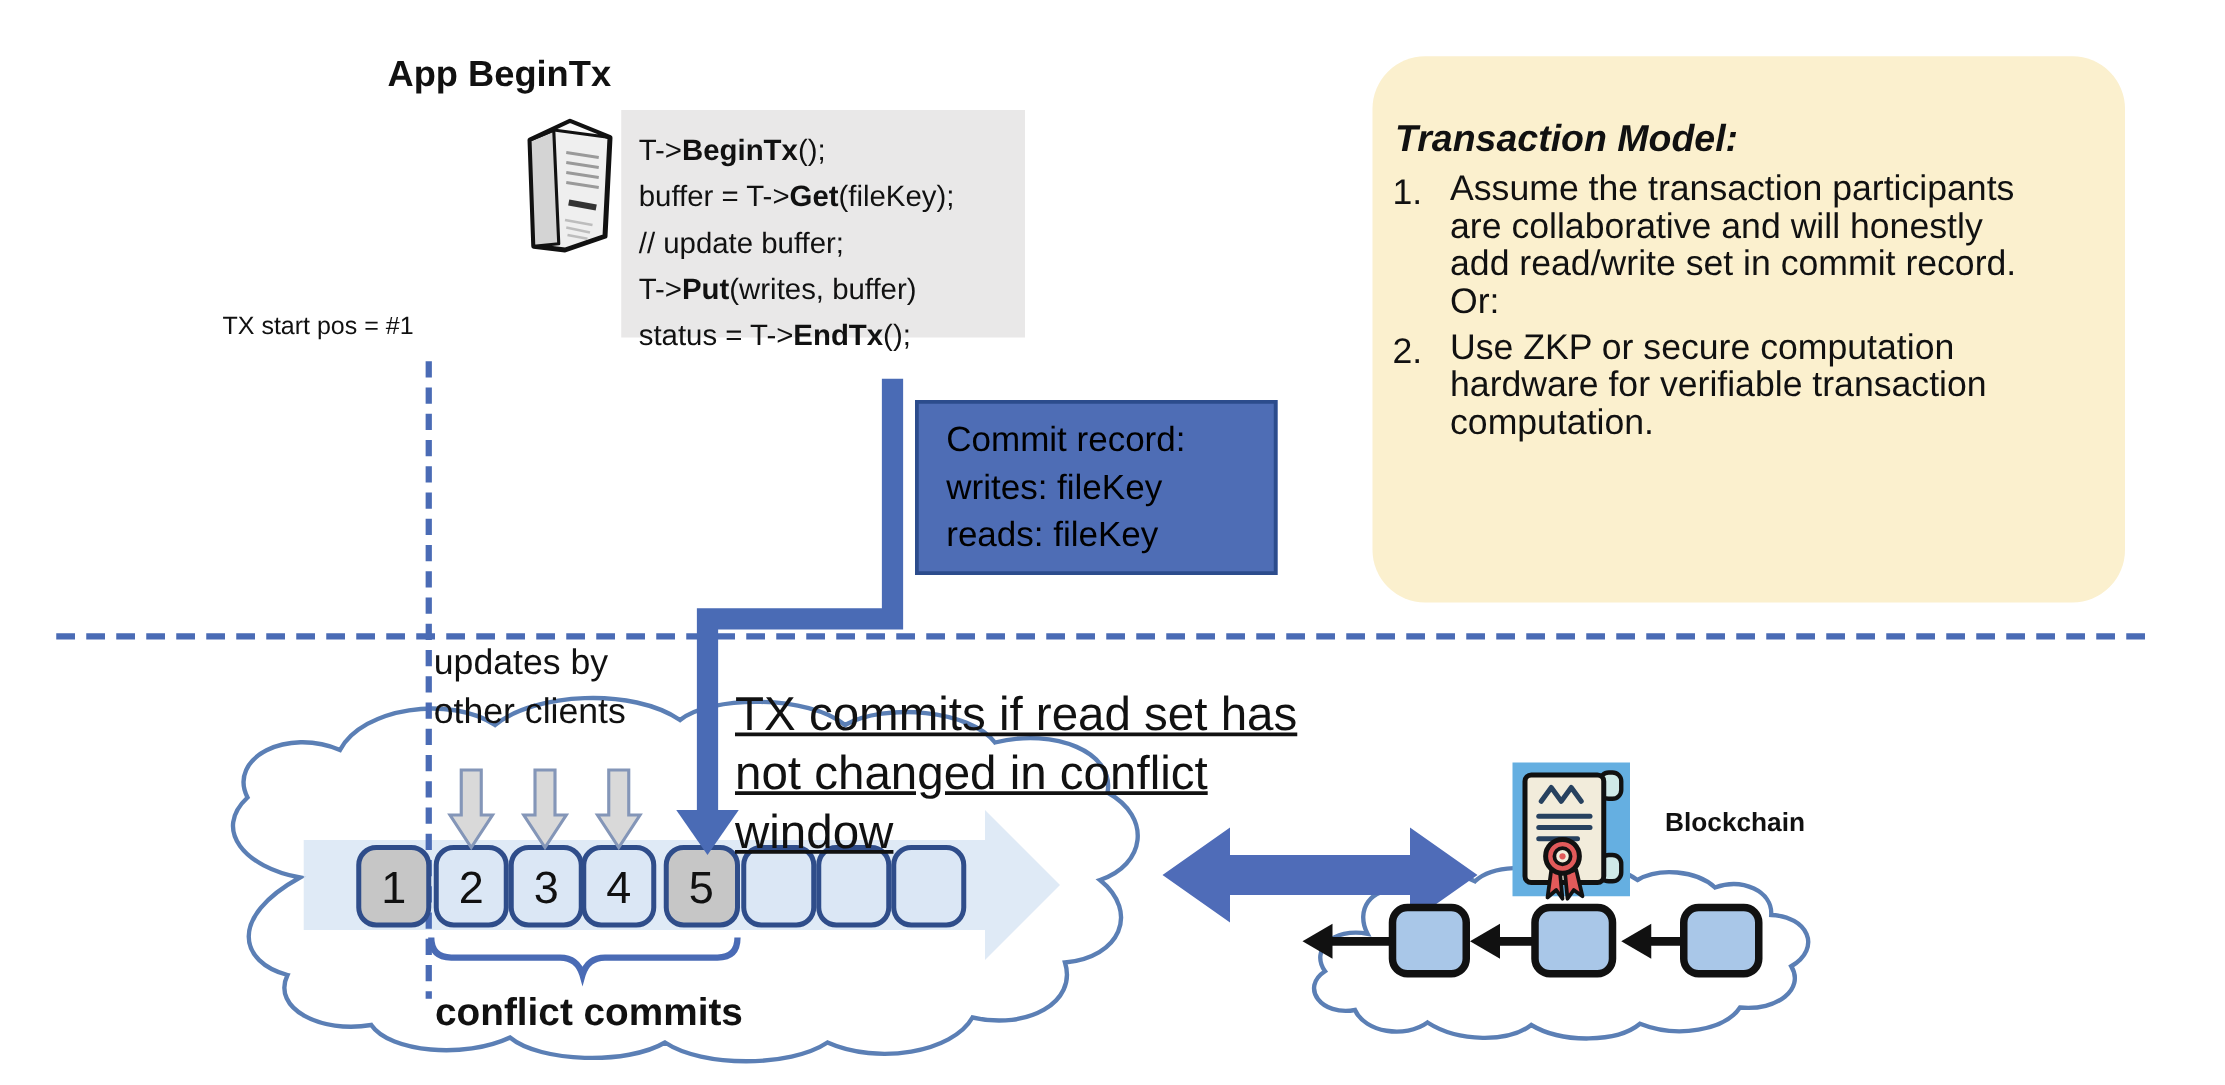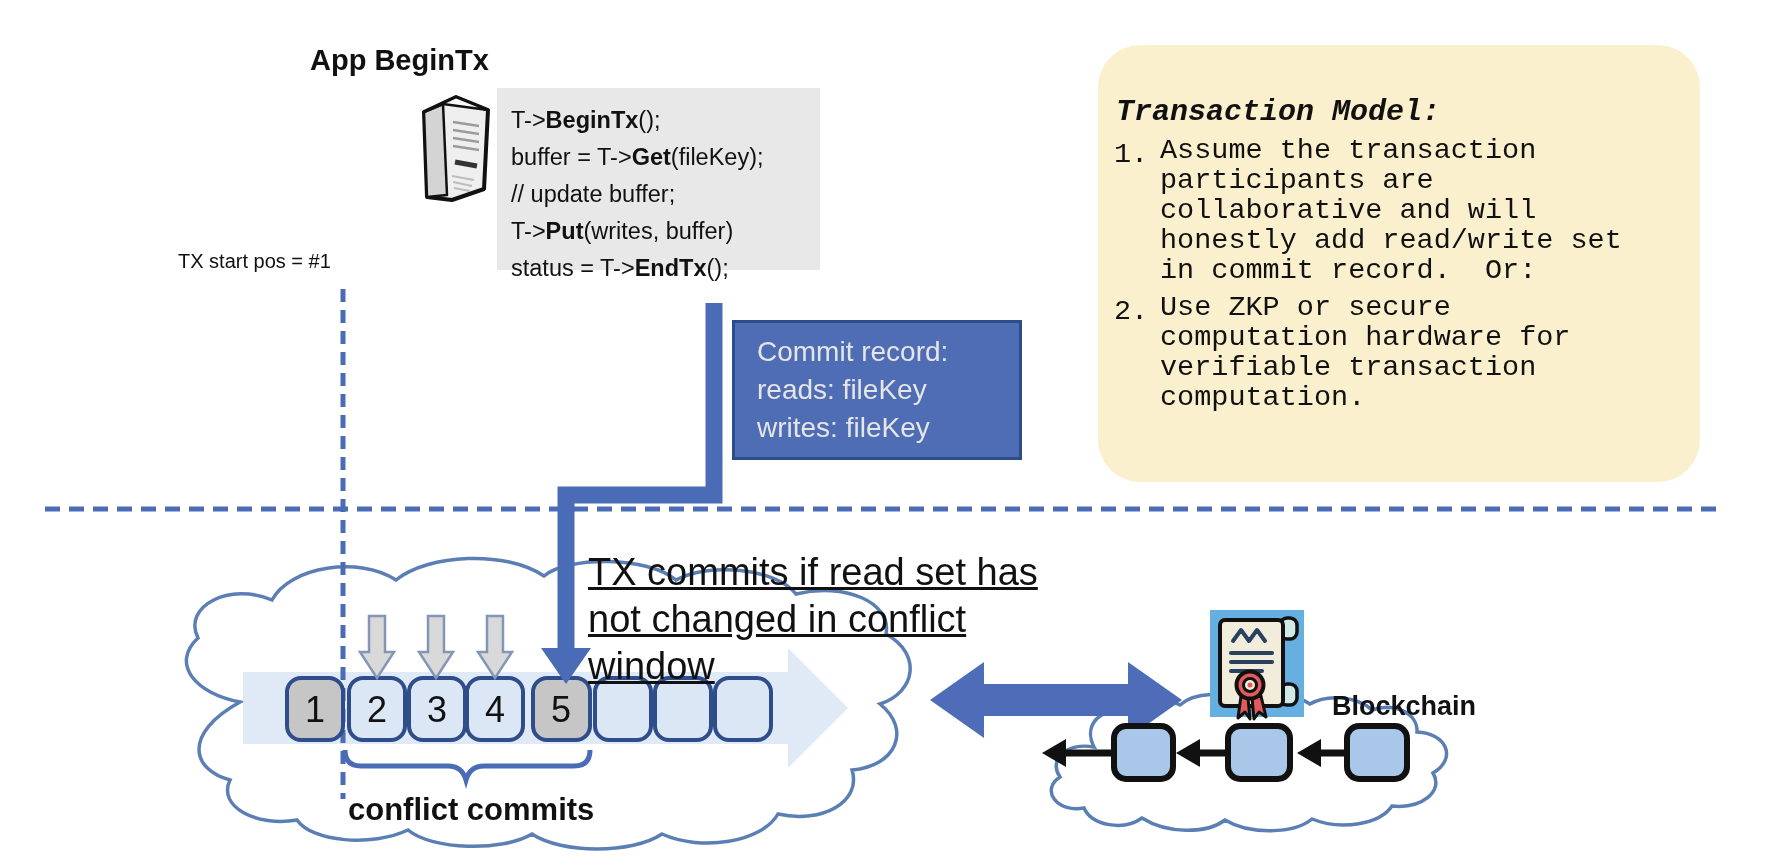--- a/index.html
+++ b/index.html
@@ -7,32 +7,32 @@
           font-family:"Liberation Sans", sans-serif;overflow:hidden;color:#111;}
   svg{position:absolute;left:0;top:0;}
   svg text{font-family:"Liberation Sans", sans-serif;}
   .abs{position:absolute;}
   .app-title{left:310px;top:44px;font-size:29px;font-weight:bold;}
   .code-box{left:497px;top:88px;width:323px;height:182px;background:#E9E8E8;
             padding:14px 0 0 14px;box-sizing:border-box;font-size:23.5px;
             line-height:37px;white-space:nowrap;}
   .tx-start{left:178px;top:250px;font-size:20px;}
   .commit-box{left:732px;top:320px;width:290px;height:140px;background:#4E6DB5;
-              border:3px solid #2C4C8C;box-sizing:border-box;color:#e5e5e5;
+              border:3px solid #2C4C8C;box-sizing:border-box;color:#000000;
               padding:10px 0 0 22px;font-size:28px;line-height:38px;}
   .note-box{left:1098px;top:45px;width:602px;height:437px;background:#FBF0CE;
-            border-radius:42px;box-sizing:border-box;padding:50px 46px 0 16px;font-family:Liberation Mono, monospace;}
+            border-radius:42px;box-sizing:border-box;padding:50px 46px 0 16px;}
   .note-title{font-size:30px;font-weight:bold;font-style:italic;margin-left:2px;}
   .note-item{display:flex;margin-top:7px;}
   .note-num{width:46px;flex:0 0 46px;font-size:28.5px;line-height:37.5px;}
   .note-text{width:470px;font-size:28.5px;line-height:30px;}
   .updates-label{left:347px;top:511px;font-size:28.5px;line-height:39px;white-space:pre-line;}
   .commit-note{left:588px;top:549px;width:458px;font-size:38px;line-height:47px;text-decoration:underline;}
   .conflict-label{left:348px;top:792px;font-size:31px;font-weight:bold;}
-  .blockchain-label{left:1332px;top:647px;font-size:27px;font-weight:bold;margin-top:44px;}
+  .blockchain-label{left:1332px;top:647px;font-size:21px;font-weight:bold;}
   b{font-weight:bold;}
 </style>
 </head>
 <body>
 
 <div class="canvas">
 
   <svg width="1780" height="868" viewBox="0 0 1780 868">
 
     <path d="M 240,702 C 196,694 170,664 198,638 C 182,606 230,582 272,600 C 290,566 360,556 396,580
@@ -145,36 +145,38 @@
     <div class="code-line"><span>buffer = T-&gt;</span><b>Get</b><span>(fileKey);</span></div>
     <div class="code-line"><span>// update buffer;</span><b></b><span></span></div>
     <div class="code-line"><span>T-&gt;</span><b>Put</b><span>(writes, buffer)</span></div>
     <div class="code-line"><span>status = T-&gt;</span><b>EndTx</b><span>();</span></div>
   </div>
 
   <div class="abs tx-start">TX start pos = #1</div>
 
   <div class="abs commit-box">
     <div>Commit record:</div>
+    <div>writes: fileKey</div>
     <div>reads: fileKey</div>
-    <div>writes: fileKey</div>
   </div>
 
   <div class="abs note-box">
     <div class="note-title">Transaction Model:</div>
     <div class="note-item">
       <div class="note-num">1.</div>
       <div class="note-text">Assume the transaction participants are collaborative and will honestly add read/write set in commit record.&nbsp; Or:</div>
     </div>
     <div class="note-item">
       <div class="note-num">2.</div>
       <div class="note-text">Use ZKP or secure computation hardware for verifiable transaction computation.</div>
     </div>
   </div>
 
+  <div class="abs updates-label">updates by
+other clients</div>
 
   <div class="abs commit-note">TX commits if read set has not changed in conflict window</div>
 
   <div class="abs conflict-label">conflict commits</div>
 
   <div class="abs blockchain-label">Blockchain</div>
 
 </div>
 
 </body></html>

